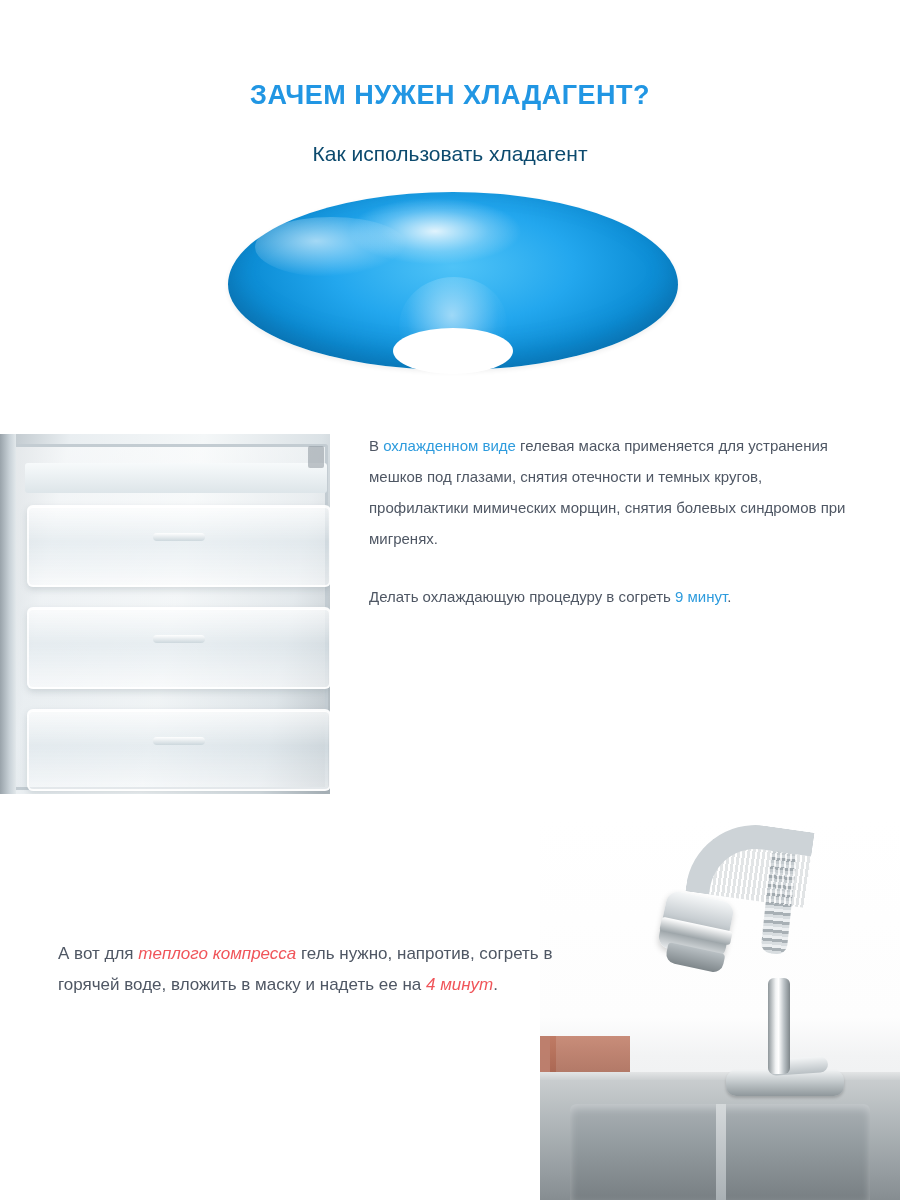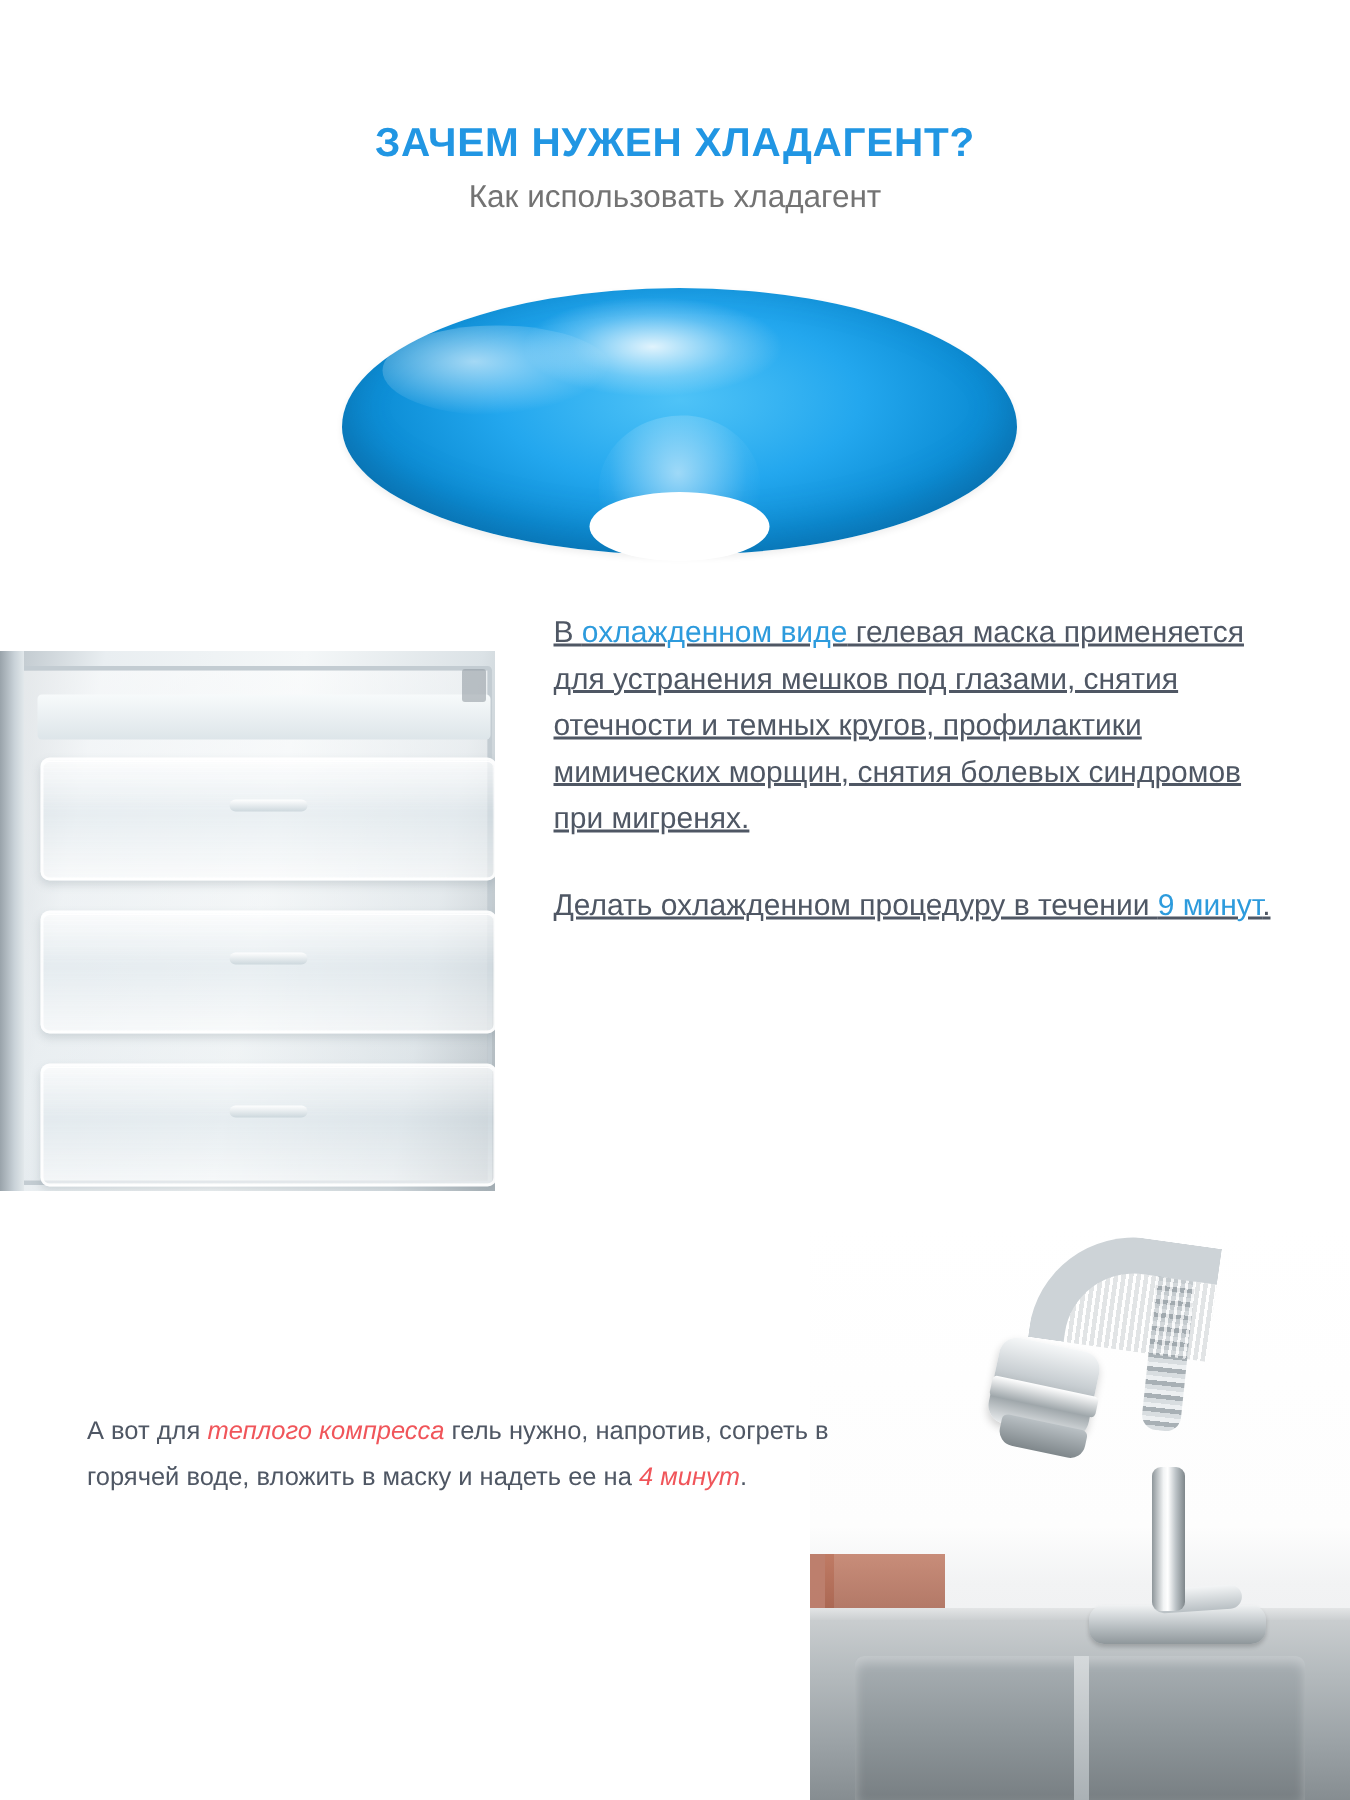--- a/index.html
+++ b/index.html
@@ -28,27 +28,27 @@
     left: 0;
     width: 900px;
     text-align: center;
     font-size: 27px;
     font-weight: bold;
     letter-spacing: 0.5px;
     color: #2196e3;
   }
   .subtitle {
     position: absolute;
-    top: 120px;
+    top: 142px;
     left: 0;
     width: 900px;
     text-align: center;
     font-size: 21px;
     font-weight: normal;
-    color: #737373;
+    color: #0c4a6e;
   }
 
   
   .hero-image {
     position: absolute;
     top: 192px;
     left: 228px;
     width: 450px;
     height: 180px;
   }
@@ -162,26 +162,25 @@
     position: absolute;
     left: 0; top: 0;
     width: 16px; height: 360px;
     background: linear-gradient(90deg, #99a3aa 0%, #c9d2d8 60%, #e2e8eb 100%);
   }
 
   
   .cold-text {
     position: absolute;
     left: 369px;
-    top: 407px;
+    top: 430px;
     width: 486px;
-    font-size: 20px;
+    font-size: 15px;
     line-height: 31px;
     color: #4f5764;
-    text-decoration: underline;
   }
   .cold-text p { margin: 0 0 27px 0; }
   .cold-text p:last-child { margin-bottom: 0; }
 
   .hl-blue { color: #2d9bdd; }
   .hl-red  { color: #f0555a; font-style: italic; }
 
   
   .faucet-photo {
     position: absolute;
@@ -353,21 +352,21 @@
     </div>
     <div class="fridge-sticker"></div>
     <div class="fridge-left-edge"></div>
   </div>
 
   <div class="cold-text">
     <p>
       <span>В </span><span class="hl-blue">охлажденном виде</span><span> гелевая маска применяется для устранения мешков под глазами, снятия отечности и темных кругов, профилактики мимических морщин, снятия болевых синдромов при мигренях.</span>
     </p>
     <p>
-      <span>Делать охлажденном процедуру в течении </span><span class="hl-blue">9 минут</span><span>.</span>
+      <span>Делать охлаждающую процедуру в согреть </span><span class="hl-blue">9 минут</span><span>.</span>
     </p>
   </div>
 
   <div class="faucet-photo">
     <div class="faucet-bg"></div>
     <div class="brick2"></div>
     <div class="brick"></div>
     <div class="counter-edge"></div>
     <div class="sink"></div>
     <div class="sink-basin"></div>

